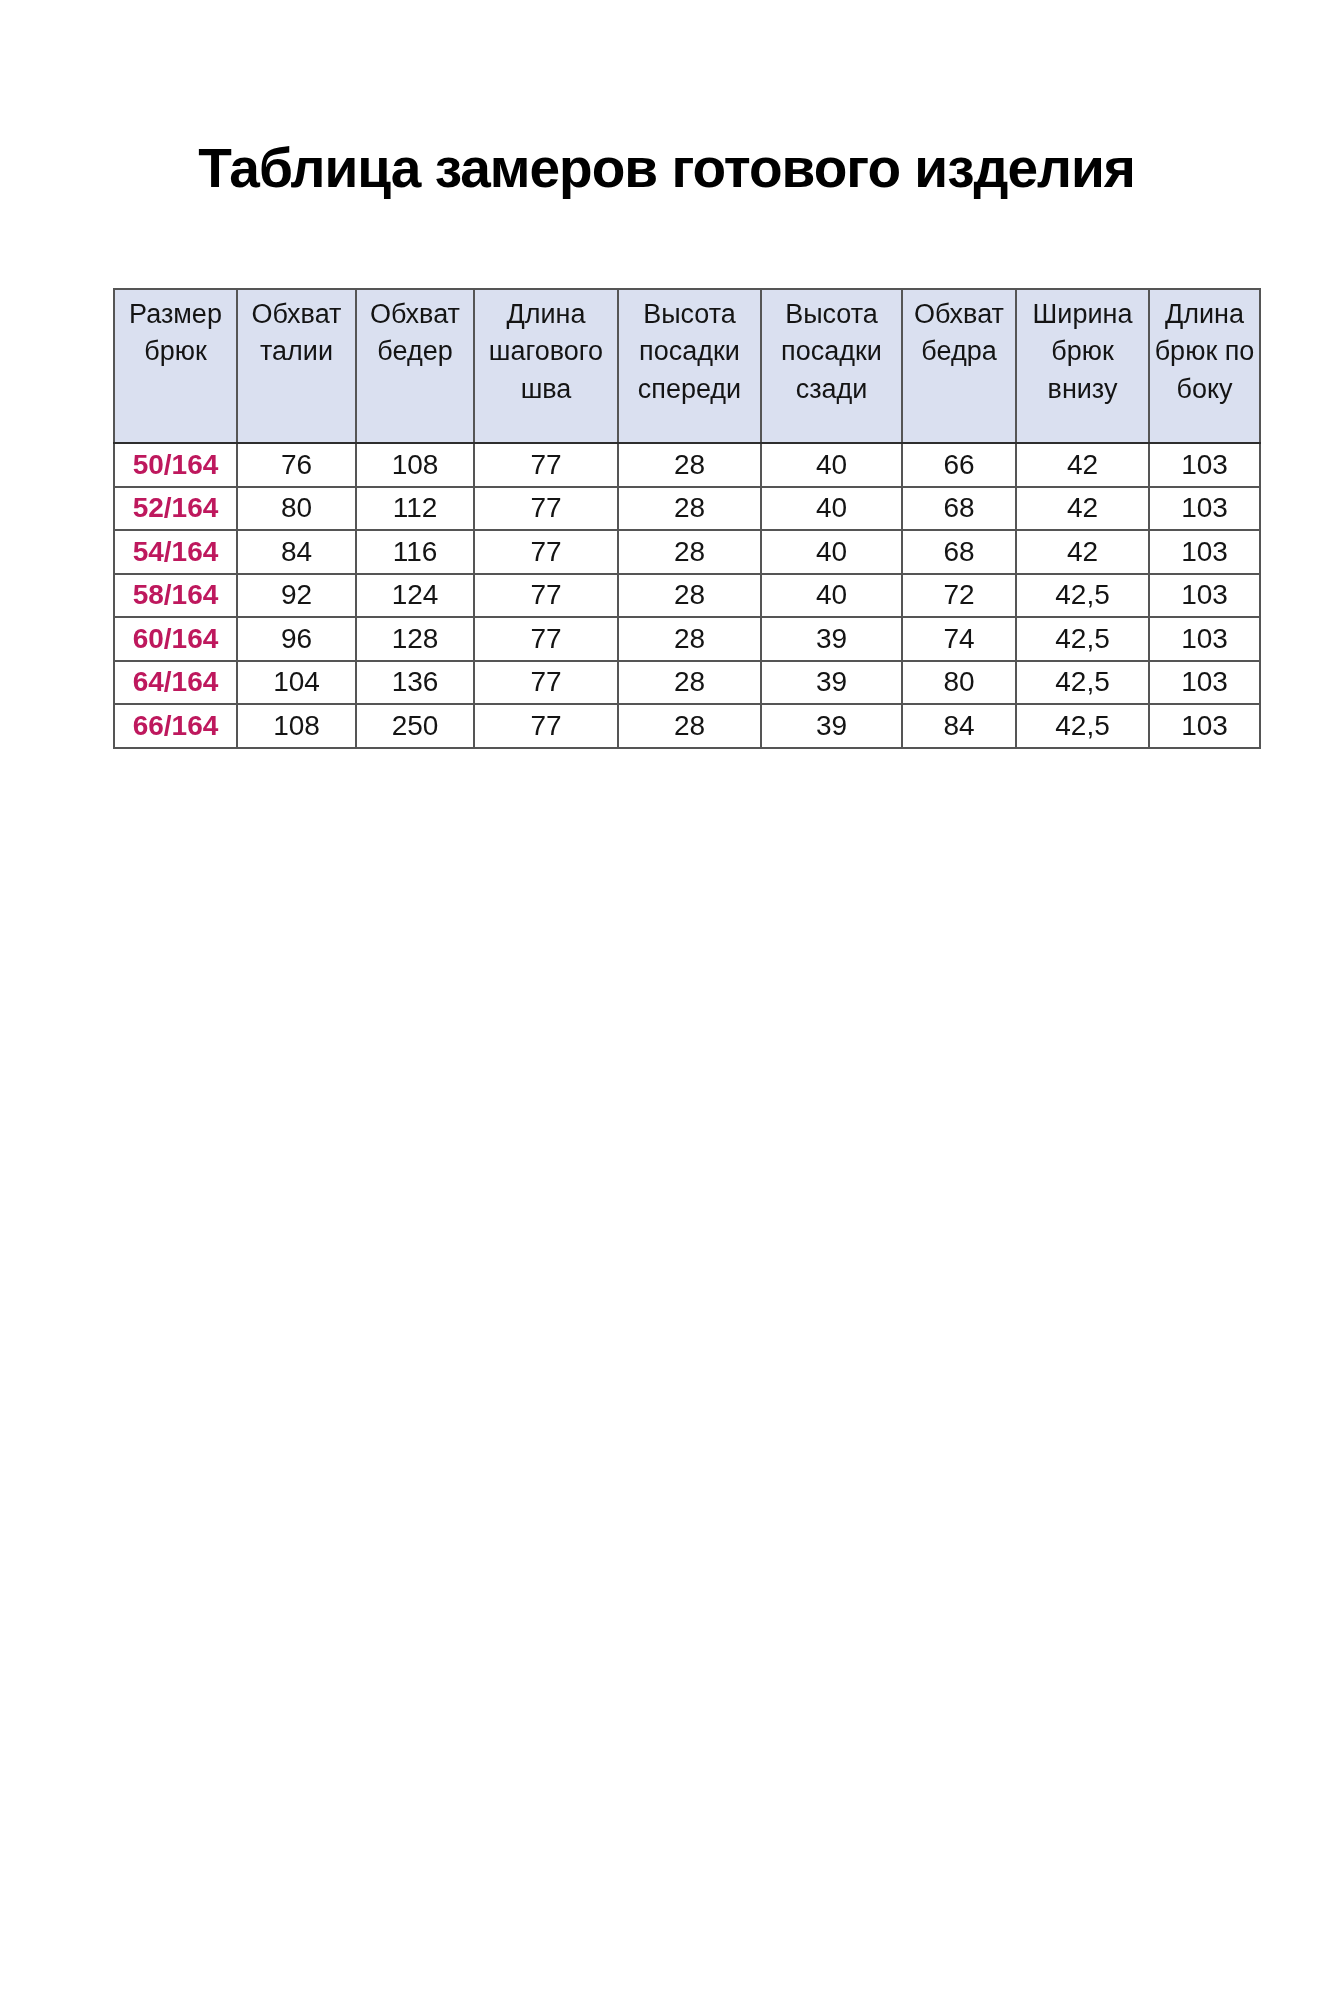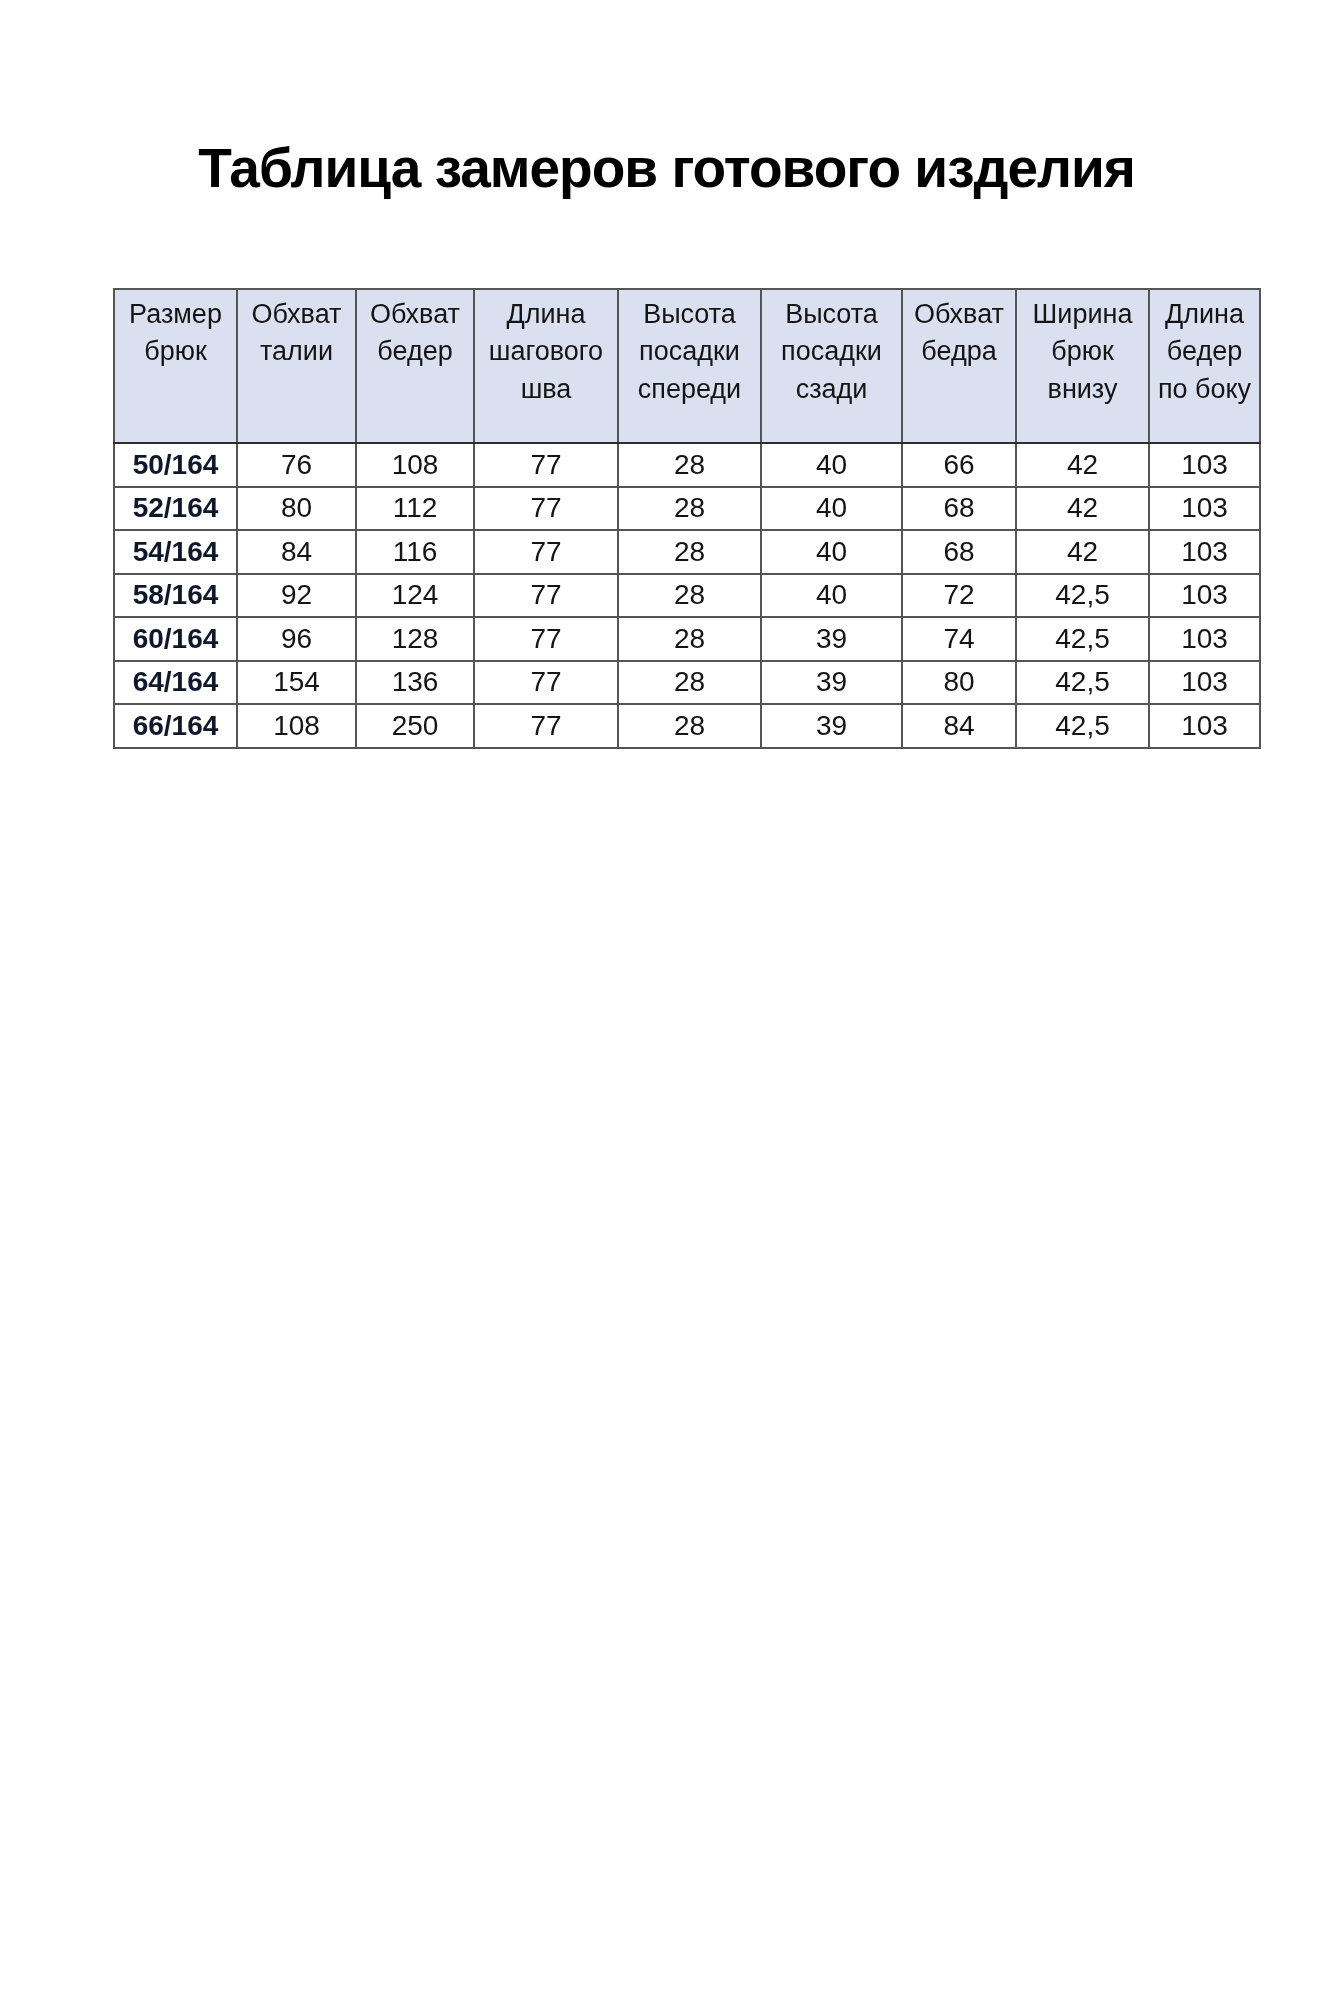--- a/index.html
+++ b/index.html
@@ -63,21 +63,21 @@
   }
   table.size-table tbody td {
     background: #ffffff;
     vertical-align: middle;
     font-size: 28px;
     padding: 0 2px;
     color: #141414;
   }
   table.size-table tbody td.first-col {
     font-weight: 700;
-    color: #0f172a;
+    color: #be185d;
     margin-left: 47px;
   }
 </style>
 </head>
 <body>
 
 <div class="page">
 
   <div class="doc-title">Таблица замеров готового изделия</div>
 
@@ -96,21 +96,21 @@
     <thead>
       <tr>
           <th>Размер брюк</th>
           <th>Обхват талии</th>
           <th>Обхват бедер</th>
           <th>Длина шагового шва</th>
           <th>Высота посадки спереди</th>
           <th>Высота посадки сзади</th>
           <th>Обхват бедра</th>
           <th>Ширина брюк внизу</th>
-          <th>Длина бедер по боку</th>
+          <th>Длина брюк по боку</th>
         </tr>
     </thead>
     <tbody>
         <tr>
           <td class="first-col">50/164</td>
           <td>76</td>
           <td>108</td>
           <td>77</td>
           <td>28</td>
           <td>40</td>
@@ -157,21 +157,21 @@
           <td>128</td>
           <td>77</td>
           <td>28</td>
           <td>39</td>
           <td>74</td>
           <td>42,5</td>
           <td>103</td>
         </tr>
         <tr>
           <td class="first-col">64/164</td>
-          <td>154</td>
+          <td>104</td>
           <td>136</td>
           <td>77</td>
           <td>28</td>
           <td>39</td>
           <td>80</td>
           <td>42,5</td>
           <td>103</td>
         </tr>
         <tr>
           <td class="first-col">66/164</td>

